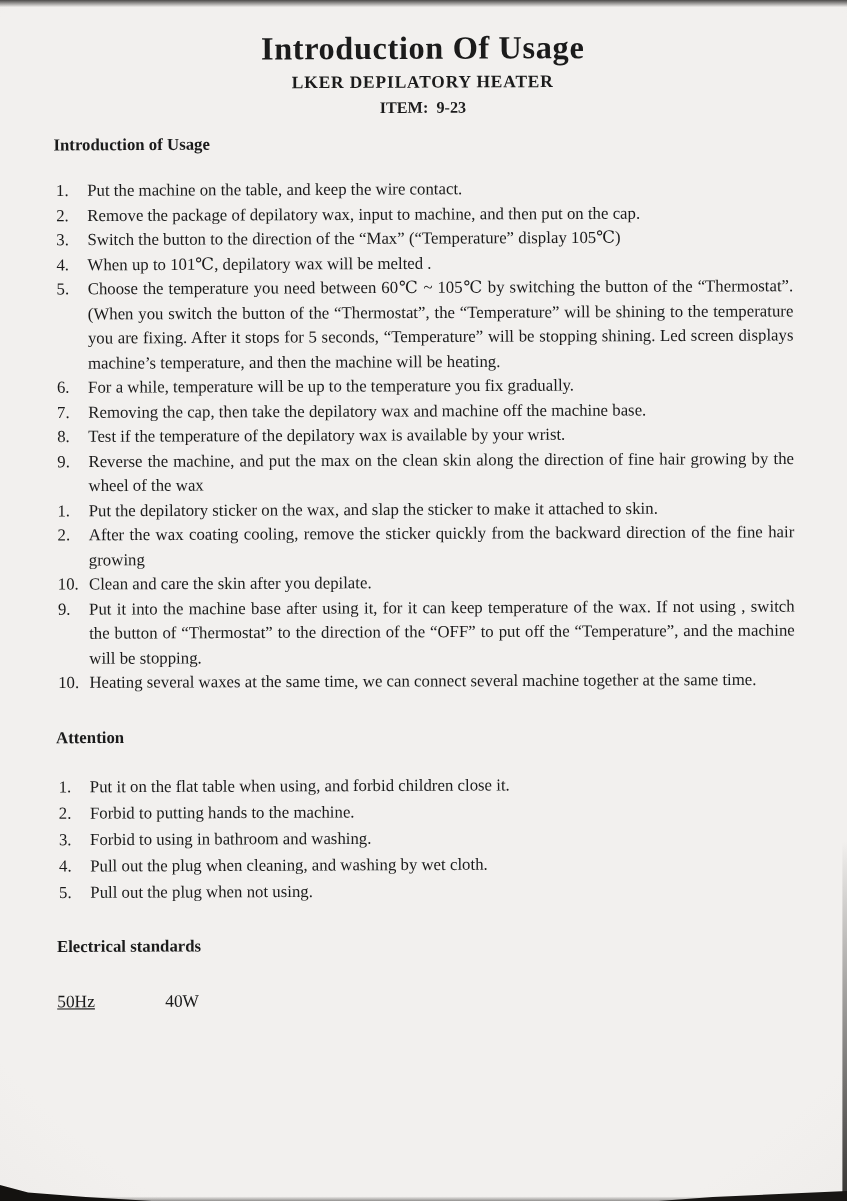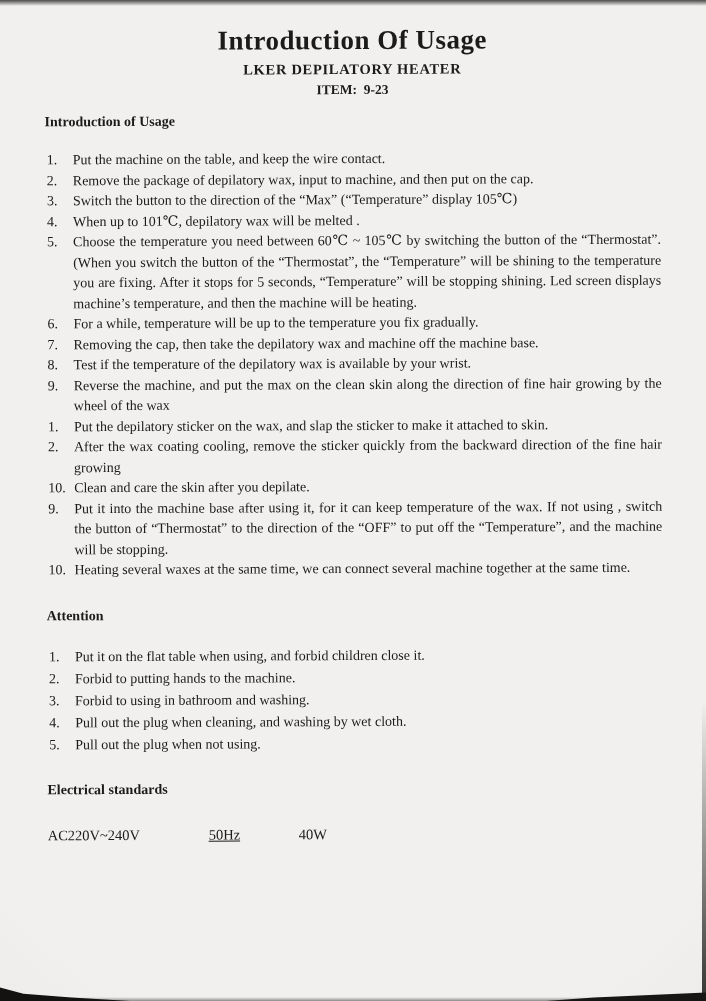--- a/index.html
+++ b/index.html
@@ -219,21 +219,20 @@
         </li>
       <li class="list-item">
           <span class="num">5.</span>
           <span class="txt">Pull out the plug when not using.</span>
         </li>
     </ol>
 
     <h4 class="section-heading electrical">Electrical standards</h4>
 
     <div class="electrical-values">
-      <span class="val-voltage">AC220V~240V</span>
       <span class="val-freq">50Hz</span>
       <span class="val-power">40W</span>
     </div>
 
   </div>
 
   <div class="edge-top"></div>
   <div class="edge-right-line"></div>
   <div class="edge-bottom-shadow"></div>
   <div class="edge-bottom-left"></div>

